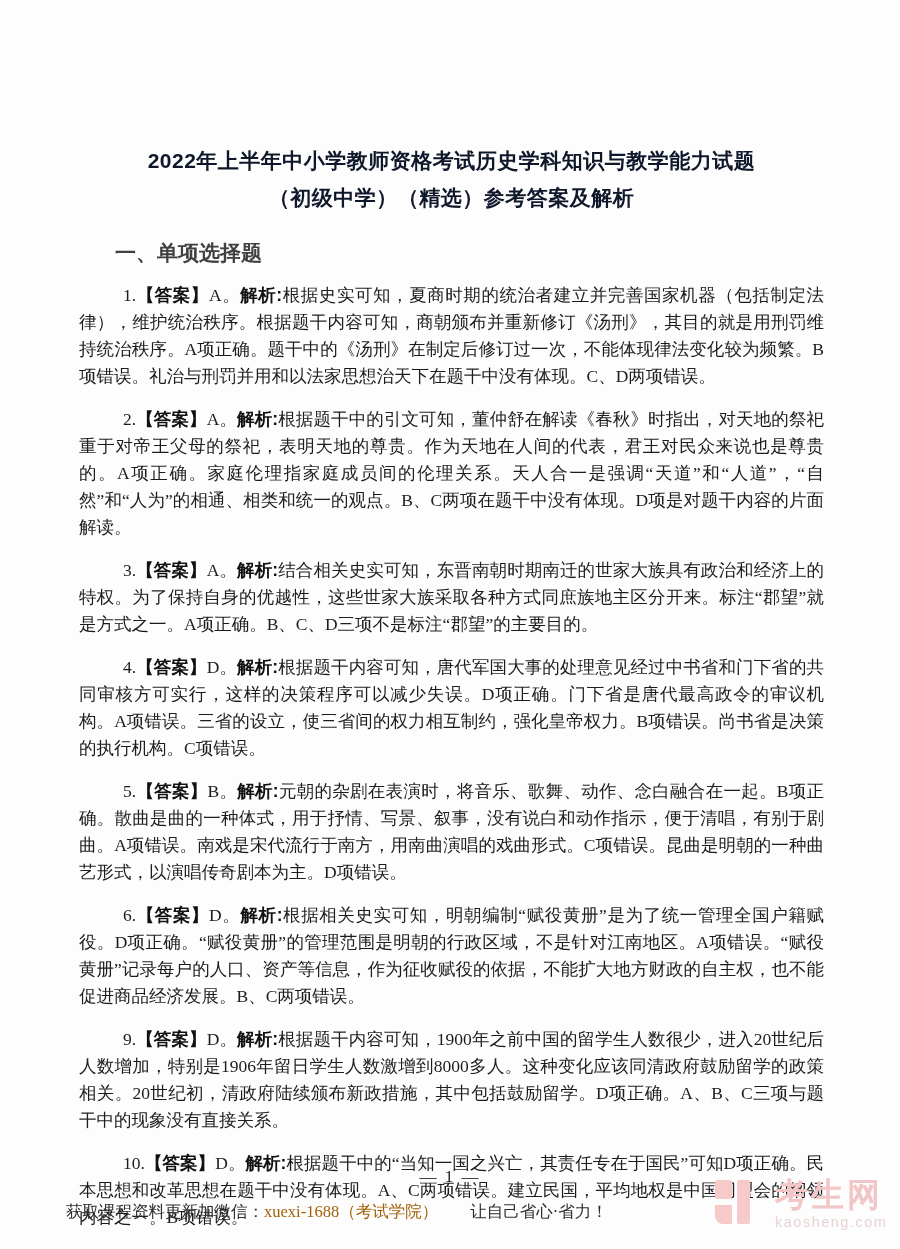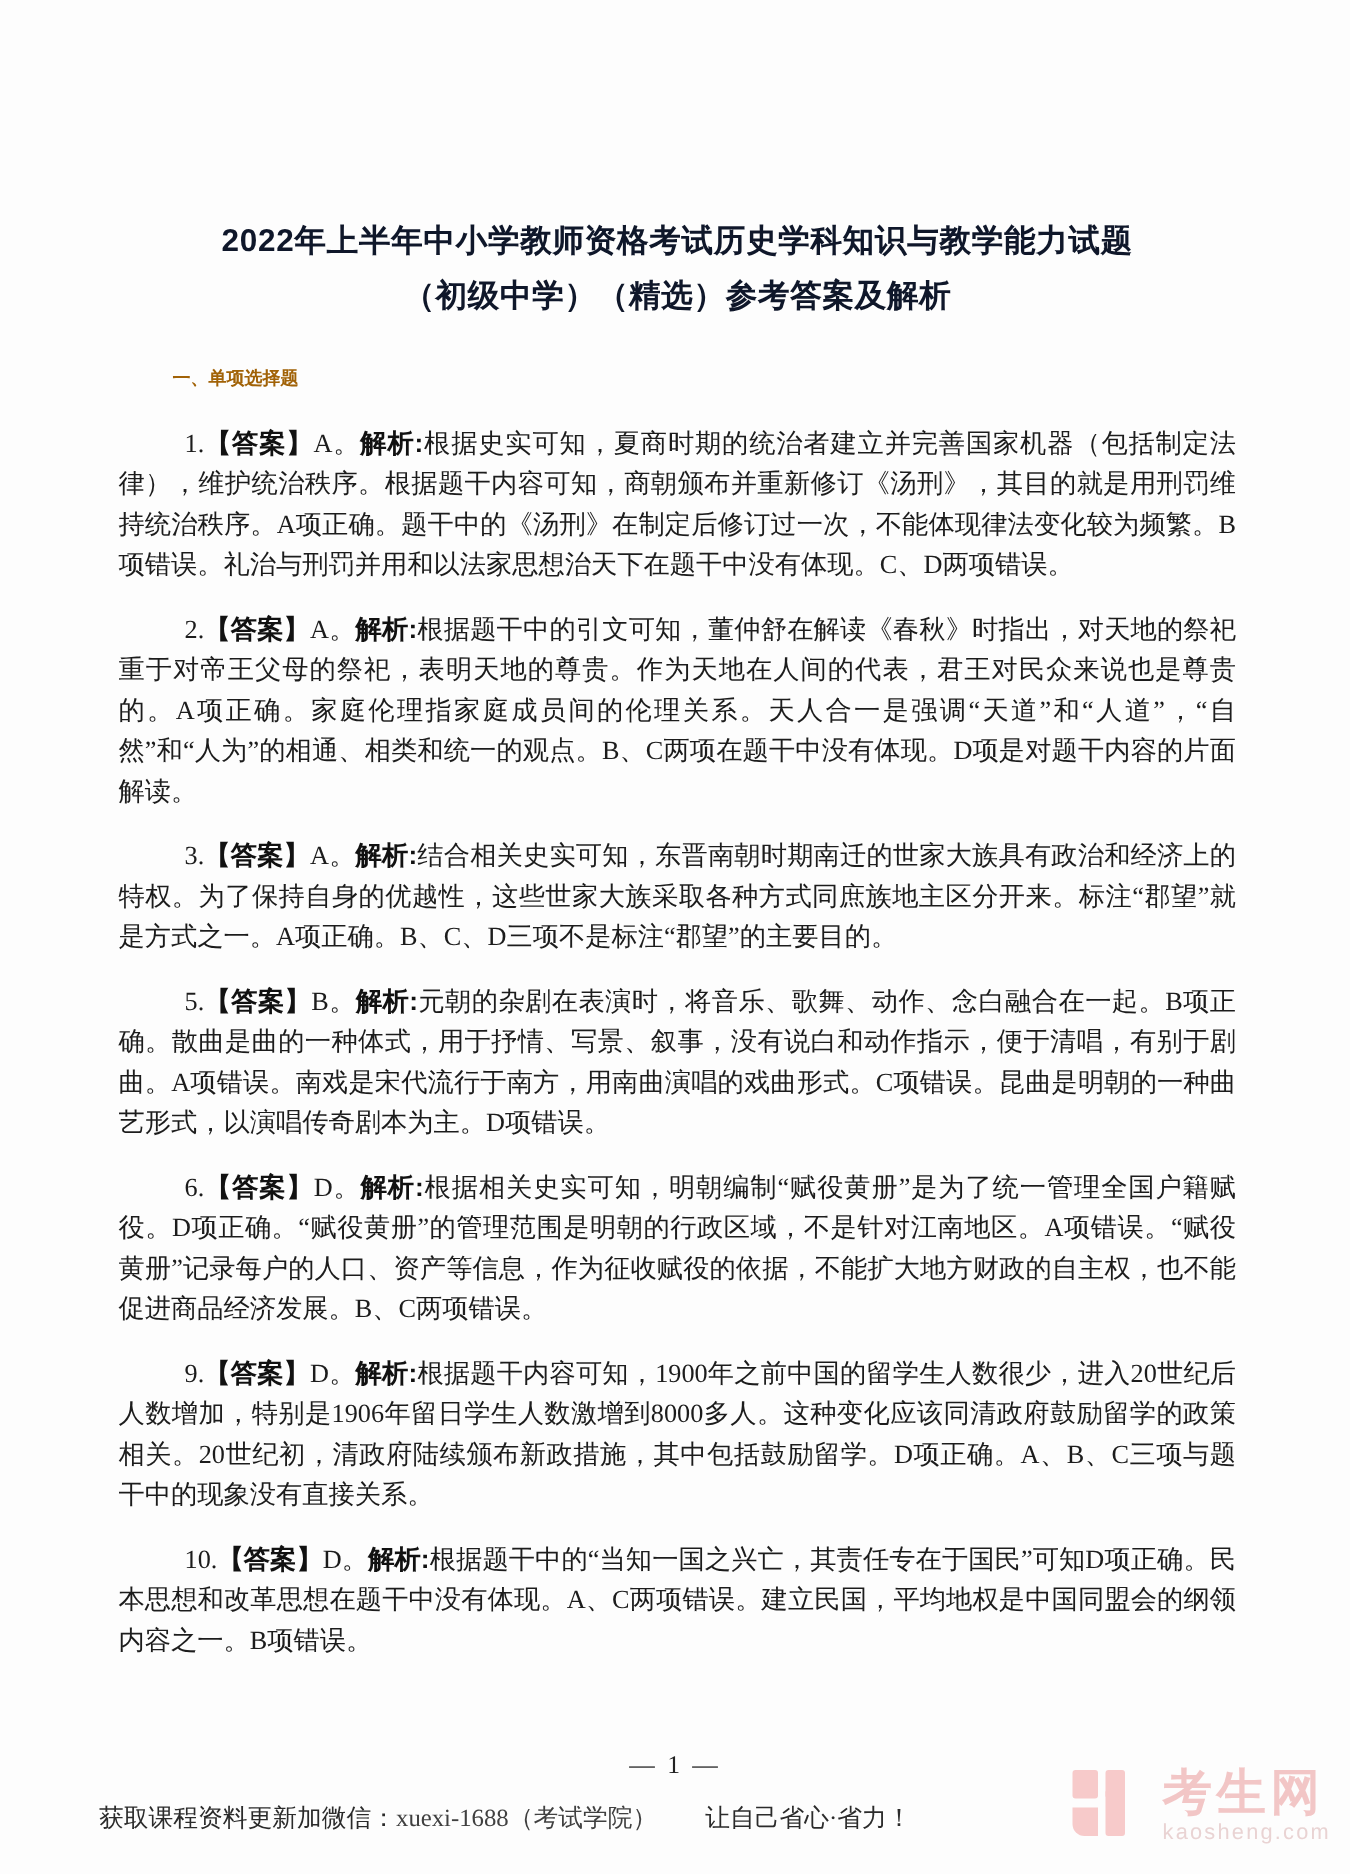--- a/index.html
+++ b/index.html
@@ -10,36 +10,36 @@
   }
   .doc { padding:142px 60px 0 63px; }
   .title {
     margin:0; text-align:center;
     font-family:"Liberation Sans", sans-serif; font-weight:bold;
     font-size:21px; line-height:37px; color:#0f172a; letter-spacing:0.5px;
   }
   .section {
     margin:23px 0 0 0; text-indent:52px;
     font-family:"Liberation Sans", sans-serif; font-weight:bold;
-    font-size:12px; line-height:27px; color:#a16207;
+    font-size:21px; line-height:27px; color:#404040;
   }
   .item {
     margin:16px; font-size:17.5px; line-height:27px;
     text-align:justify; text-indent:44px; color:#1c1c1c;
   }
   .hei { font-family:"Liberation Sans", sans-serif; font-weight:bold; color:#111; }
   .footer-pageno {
     position:absolute; top:1167px; left:0; width:900px;
     text-align:center; font-size:17px; color:#222; letter-spacing:2px;
   }
   .footer-note {
     position:absolute; top:1201px; left:66px;
     font-size:16.5px; color:#2b2b2b; white-space:nowrap;
   }
-  .footer-note .red { color:#404040; }
+  .footer-note .red { color:#a16207; }
   .footer-note .suffix { margin-left:32px;margin-top:40px; }
   .watermark {
     position:absolute; left:714px; top:1177px;
     display:flex; align-items:flex-start; gap:19px;
   }
   .wm-text { display:flex; flex-direction:column; }
   .wm-cn {
     font-family:"Liberation Sans", sans-serif; font-weight:bold;
     font-size:33px; line-height:36px; color:#f2c6c6; letter-spacing:3px;
   }
@@ -59,20 +59,21 @@
 
   <p class="section">一、单项选择题</p>
 
   <div id="answer-list">
   <p class="item"><span>1.</span><span class="hei">【答案】</span><span>A。</span><span class="hei">解析:</span><span>根据史实可知，夏商时期的统治者建立并完善国家机器（包括制定法律），维护统治秩序。根据题干内容可知，商朝颁布并重新修订《汤刑》，其目的就是用刑罚维持统治秩序。A项正确。题干中的《汤刑》在制定后修订过一次，不能体现律法变化较为频繁。B项错误。礼治与刑罚并用和以法家思想治天下在题干中没有体现。C、D两项错误。</span></p>
 
   <p class="item"><span>2.</span><span class="hei">【答案】</span><span>A。</span><span class="hei">解析:</span><span>根据题干中的引文可知，董仲舒在解读《春秋》时指出，对天地的祭祀重于对帝王父母的祭祀，表明天地的尊贵。作为天地在人间的代表，君王对民众来说也是尊贵的。A项正确。家庭伦理指家庭成员间的伦理关系。天人合一是强调“天道”和“人道”，“自然”和“人为”的相通、相类和统一的观点。B、C两项在题干中没有体现。D项是对题干内容的片面解读。</span></p>
 
   <p class="item"><span>3.</span><span class="hei">【答案】</span><span>A。</span><span class="hei">解析:</span><span>结合相关史实可知，东晋南朝时期南迁的世家大族具有政治和经济上的特权。为了保持自身的优越性，这些世家大族采取各种方式同庶族地主区分开来。标注“郡望”就是方式之一。A项正确。B、C、D三项不是标注“郡望”的主要目的。</span></p>
 
+  <p class="item"><span>4.</span><span class="hei">【答案】</span><span>D。</span><span class="hei">解析:</span><span>根据题干内容可知，唐代军国大事的处理意见经过中书省和门下省的共同审核方可实行，这样的决策程序可以减少失误。D项正确。门下省是唐代最高政令的审议机构。A项错误。三省的设立，使三省间的权力相互制约，强化皇帝权力。B项错误。尚书省是决策的执行机构。C项错误。</span></p>
 
   <p class="item"><span>5.</span><span class="hei">【答案】</span><span>B。</span><span class="hei">解析:</span><span>元朝的杂剧在表演时，将音乐、歌舞、动作、念白融合在一起。B项正确。散曲是曲的一种体式，用于抒情、写景、叙事，没有说白和动作指示，便于清唱，有别于剧曲。A项错误。南戏是宋代流行于南方，用南曲演唱的戏曲形式。C项错误。昆曲是明朝的一种曲艺形式，以演唱传奇剧本为主。D项错误。</span></p>
 
   <p class="item"><span>6.</span><span class="hei">【答案】</span><span>D。</span><span class="hei">解析:</span><span>根据相关史实可知，明朝编制“赋役黄册”是为了统一管理全国户籍赋役。D项正确。“赋役黄册”的管理范围是明朝的行政区域，不是针对江南地区。A项错误。“赋役黄册”记录每户的人口、资产等信息，作为征收赋役的依据，不能扩大地方财政的自主权，也不能促进商品经济发展。B、C两项错误。</span></p>
 
 
 
   <p class="item"><span>9.</span><span class="hei">【答案】</span><span>D。</span><span class="hei">解析:</span><span>根据题干内容可知，1900年之前中国的留学生人数很少，进入20世纪后人数增加，特别是1906年留日学生人数激增到8000多人。这种变化应该同清政府鼓励留学的政策相关。20世纪初，清政府陆续颁布新政措施，其中包括鼓励留学。D项正确。A、B、C三项与题干中的现象没有直接关系。</span></p>
 
   <p class="item"><span>10.</span><span class="hei">【答案】</span><span>D。</span><span class="hei">解析:</span><span>根据题干中的“当知一国之兴亡，其责任专在于国民”可知D项正确。民本思想和改革思想在题干中没有体现。A、C两项错误。建立民国，平均地权是中国同盟会的纲领内容之一。B项错误。</span></p>

